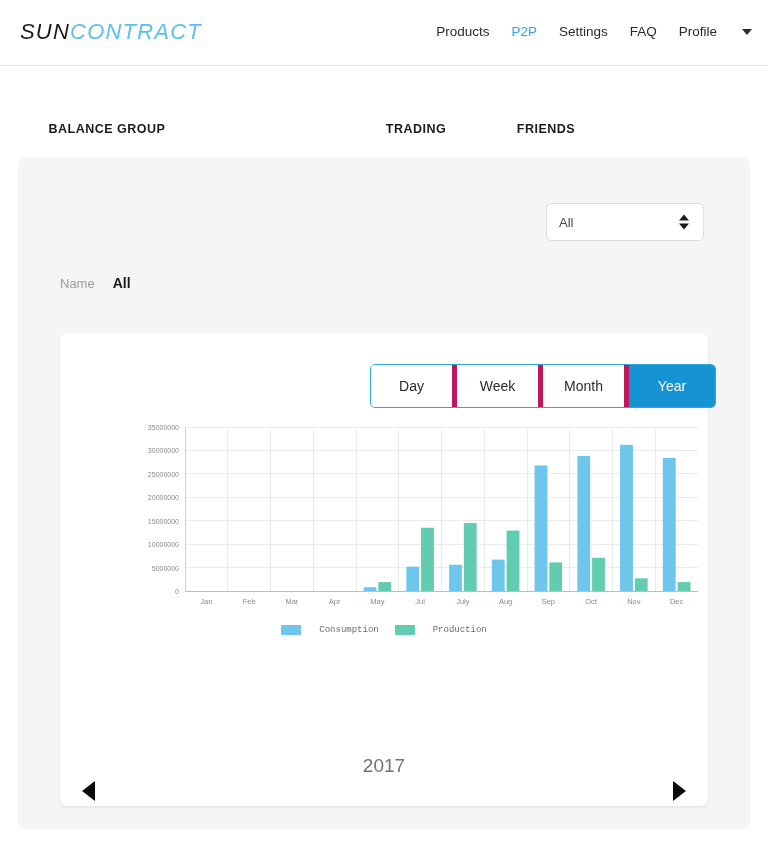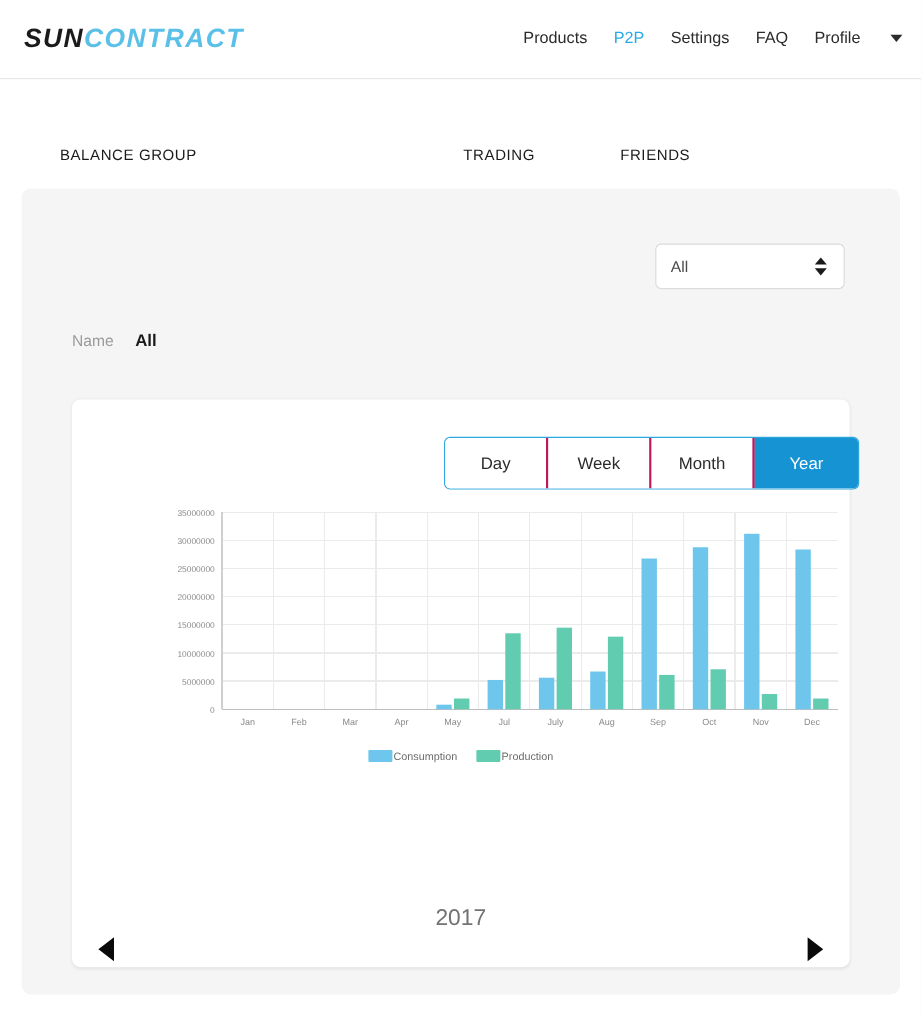--- a/index.html
+++ b/index.html
@@ -22,21 +22,21 @@
     width: 768px; height: 66px;
     background: #ffffff;
     border-bottom: 1px solid #e8e8e8;
     box-sizing: border-box;
   }
   .logo {
     position: absolute;
     left: 20px; top: 19px;
     font-size: 22px;
     font-style: italic;
-    font-weight: bold;
+    font-weight: normal;
     letter-spacing: 1.2px;
     white-space: nowrap;
   }
   .logo .logo-sun { color: #1b1b1b; }
   .logo .logo-contract { color: #5bc0e8; }
 
   .main-nav {
     position: absolute;
     right: 16px; top: 24px;
     display: flex;
@@ -72,21 +72,21 @@
     width: 768px; height: 57px;
   }
   .tab {
     position: absolute;
     top: 0;
     height: 57px;
     display: flex;
     align-items: center;
     justify-content: center;
     font-size: 12.5px;
-    font-weight: normal;
+    font-weight: bold;
     letter-spacing: 0.5px;
     color: #1b1b1b;
     cursor: pointer;
     box-sizing: border-box;
     white-space: nowrap;
   }
   .tab.active {
     color: #29abe2;
     background: #f5f5f5;
     border-radius: 7px 7px 0 0;
@@ -174,21 +174,21 @@
     height: 42px;
   }
   .range-btn {
     width: 86px;
     display: flex;
     align-items: center;
     justify-content: center;
     font-size: 14px;
     color: #2b2b2b;
     background: #ffffff;
-    border-right: 2px solid #be185d;
+    border-right: 5px solid #be185d;
     cursor: pointer;
     box-sizing: border-box;
   }
   .range-btn:last-child { border-right: none; }
   .range-btn.active {
     background: #1693d2;
     color: #ffffff;
   }
 
   
@@ -204,23 +204,24 @@
     left: 0; top: 292px;
     width: 648px;
     display: flex;
     justify-content: center;
     align-items: center;
     gap: 16px;
   }
   .legend-item {
     display: flex;
     align-items: center;
-    gap: 1px;
+    gap: 18px;
     font-size: 9px;
     color: #6d6d6d;
+    font-family: Liberation Mono, monospace;
   }
   .legend-swatch {
     width: 20px; height: 10px;
     border-radius: 1px;
     display: inline-block;
   }
 
   .year-label {
     position: absolute;
     left: 0; top: 422px;

